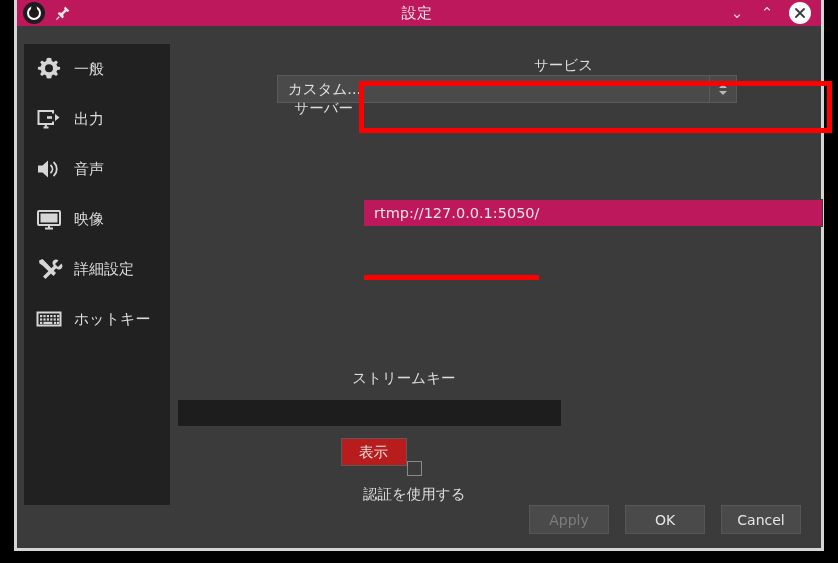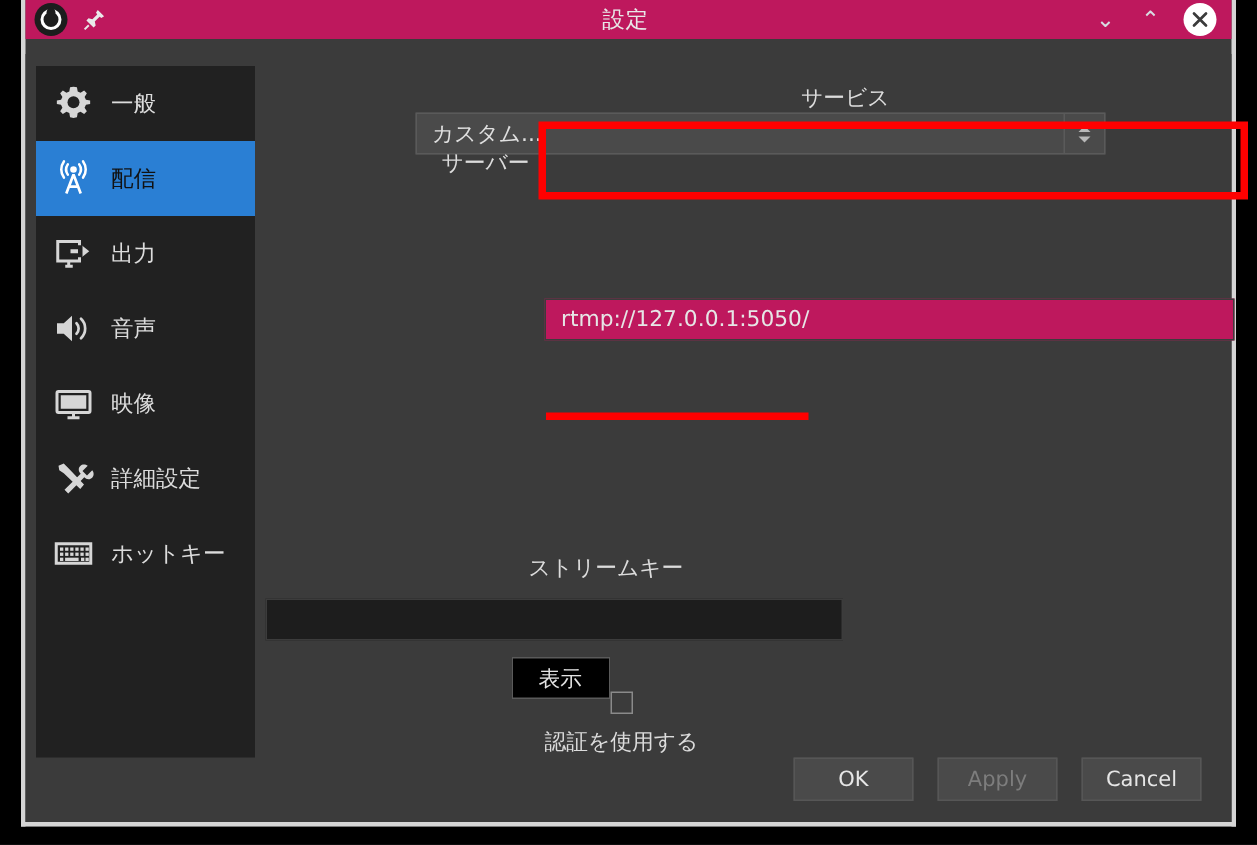--- a/index.html
+++ b/index.html
@@ -244,21 +244,21 @@
     width: 385px;
     height: 28px;
     background: #1d1d1d;
     border: 1px solid #3c3c3c;
     box-sizing: border-box;
   }
   #show-button {
     margin-left: 8px;
     width: 66px;
     height: 28px;
-    background: #000000;
+    background: #b91c1c;
     border: 1px solid #5a5a5a;
     box-sizing: border-box;
     display: flex;
     align-items: center;
     justify-content: center;
     color: #e2e2e2;
     font-size: 14.5px;
   }
 
   
@@ -350,34 +350,20 @@
       <div class="nav-item">
         <span class="nav-icon">
           <svg width="28" height="28" viewBox="0 0 28 28">
             <path d="M14 2.8 L16.3 3.2 L16.8 6.0 L18.7 6.9 L21.1 5.4 L22.9 7.2 L21.4 9.6 L22.3 11.5 L25.1 12 L25.1 14.4 L22.3 14.9 L21.4 16.8 L22.9 19.2 L21.1 21 L18.7 19.5 L16.8 20.4 L16.3 23.2 L14 23.6 L11.7 23.2 L11.2 20.4 L9.3 19.5 L6.9 21 L5.1 19.2 L6.6 16.8 L5.7 14.9 L2.9 14.4 L2.9 12 L5.7 11.5 L6.6 9.6 L5.1 7.2 L6.9 5.4 L9.3 6.9 L11.2 6.0 L11.7 3.2 Z" fill="#d6d6d6"></path>
             <circle cx="14" cy="13.2" r="4" fill="#212121"></circle>
           </svg>
         </span>
         <span class="nav-label">一般</span>
       </div>
 
-      <div class="nav-item selected">
-        <span class="nav-icon">
-          <svg width="28" height="28" viewBox="0 0 28 28">
-            <circle cx="14" cy="8" r="2.2" fill="#ffffff"></circle>
-            <path d="M10.2 4.6 A6 6 0 0 0 10.2 11.4" stroke="#ffffff" stroke-width="1.7" fill="none" stroke-linecap="round"></path>
-            <path d="M17.8 4.6 A6 6 0 0 1 17.8 11.4" stroke="#ffffff" stroke-width="1.7" fill="none" stroke-linecap="round"></path>
-            <path d="M7.6 2.6 A9.2 9.2 0 0 0 7.6 13.4" stroke="#ffffff" stroke-width="1.7" fill="none" stroke-linecap="round"></path>
-            <path d="M20.4 2.6 A9.2 9.2 0 0 1 20.4 13.4" stroke="#ffffff" stroke-width="1.7" fill="none" stroke-linecap="round"></path>
-            <path d="M14 11.4 L9.2 24 M14 11.4 L18.8 24" stroke="#ffffff" stroke-width="1.8" fill="none"></path>
-            <path d="M10.8 19.4 L17.2 19.4" stroke="#ffffff" stroke-width="1.7" fill="none"></path>
-          </svg>
-        </span>
-        <span class="nav-label">配信</span>
-      </div>
 
       <div class="nav-item">
         <span class="nav-icon">
           <svg width="28" height="28" viewBox="0 0 28 28">
             <path d="M3.5 6 L18 6 L18 19 L3.5 19 Z" stroke="#d6d6d6" stroke-width="2" fill="none"></path>
             <path d="M8.5 22.5 L13.5 22.5" stroke="#d6d6d6" stroke-width="2"></path>
             <path d="M10.8 19 L10.8 22.5" stroke="#d6d6d6" stroke-width="2"></path>
             <path d="M12 12.5 L22 12.5" stroke="#d6d6d6" stroke-width="2.6"></path>
             <path d="M19.5 8.5 L24.5 12.5 L19.5 16.5 Z" fill="#d6d6d6"></path>
             <rect x="17" y="8.5" width="3" height="8" fill="#212121"></rect>
@@ -476,22 +462,22 @@
       </div>
 
       <div class="form-row" id="row-auth">
         <span class="checkbox"></span>
         <span id="auth-label">認証を使用する</span>
       </div>
 
     </div>
 
     <div id="footer">
+      <div class="dlg-btn disabled">Apply</div>
       <div class="dlg-btn">OK</div>
-      <div class="dlg-btn disabled">Apply</div>
       <div class="dlg-btn">Cancel</div>
     </div>
 
     <div id="annot-rect"></div>
     <div id="annot-underline"></div>
 
   </div>
 </div>
 
 </body></html>

